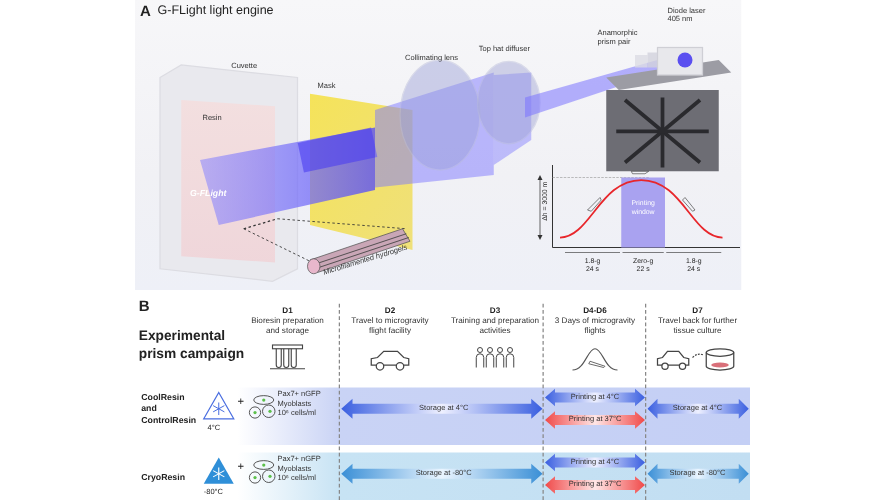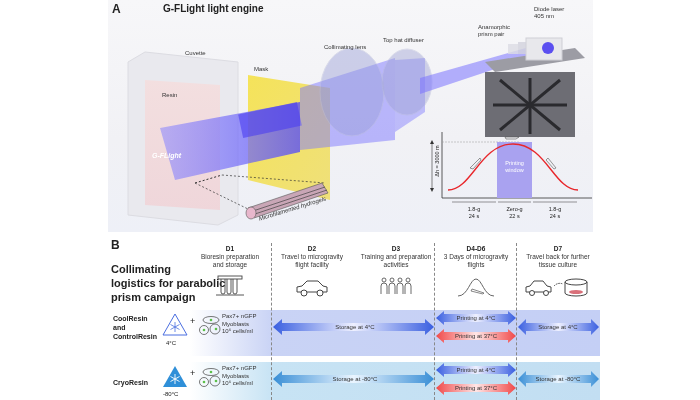--- a/index.html
+++ b/index.html
@@ -1,20 +1,20 @@
 <!DOCTYPE html>
 <html><head>
 <meta charset="utf-8">
 <style>
   html,body{margin:0;padding:0;background:#fff;}
   body{width:700px;height:400px;overflow:hidden;position:relative;font-family:"Liberation Sans",sans-serif;color:#222;}
   .abs{position:absolute;}
   .panelA{position:absolute;left:108px;top:0;width:485px;height:232px;background:linear-gradient(180deg,#f7f7f9 0%,#f1f1f5 60%,#eef0f7 100%);}
   .panel-letter{font-weight:bold;font-size:12px;color:#222;}
-  .panel-title{font-weight:bold;font-size:10px;color:#222;margin-left:37px;}
+  .panel-title{font-weight:normal;font-size:10px;color:#222;}
   .lbl{font-size:6px;color:#333;white-space:nowrap;}
   .lbl2{font-size:6px;color:#333;line-height:7px;}
   
   .day-head{position:absolute;text-align:center;font-size:6.5px;color:#333;line-height:8px;}
   .day-head b{display:block;font-size:6.5px;color:#222;}
   .bigtitle{font-weight:bold;font-size:11px;line-height:14px;color:#222;}
   .rowlbl{font-weight:bold;font-size:7px;line-height:9px;color:#222;}
   .cell-txt{font-size:6px;line-height:7.5px;color:#333;}
   .band{position:absolute;height:46px;}
   .vdash{position:absolute;width:0;border-left:1px dashed #888;}
@@ -127,22 +127,21 @@
 </div>
 <div class="abs" style="left:498px;top:206px;width:33px;text-align:center;font-size:5.5px;line-height:7px;">
   <span>Zero-g</span><br><span>22 s</span>
 </div>
 <div class="abs" style="left:533px;top:206px;width:44px;text-align:center;font-size:5.5px;line-height:7px;">
   <span>1.8-g</span><br><span>24 s</span>
 </div>
 
 <div class="abs panel-letter" style="left:111px;top:238px;">B</div>
 <div class="abs bigtitle" style="left:111px;top:262px;">
-  <div>Collimating</div>
-  <div>logistics for parabolic</div>
+  <div>Experimental</div>
   <div>prism campaign</div>
 </div>
 
 <div class="day-head" style="left:190px;top:245px;width:80px;">
   <b>D1</b>
   <div>Bioresin preparation</div>
   <div>and storage</div>
 </div>
 <div class="day-head" style="left:272px;top:245px;width:80px;">
   <b>D2</b>

